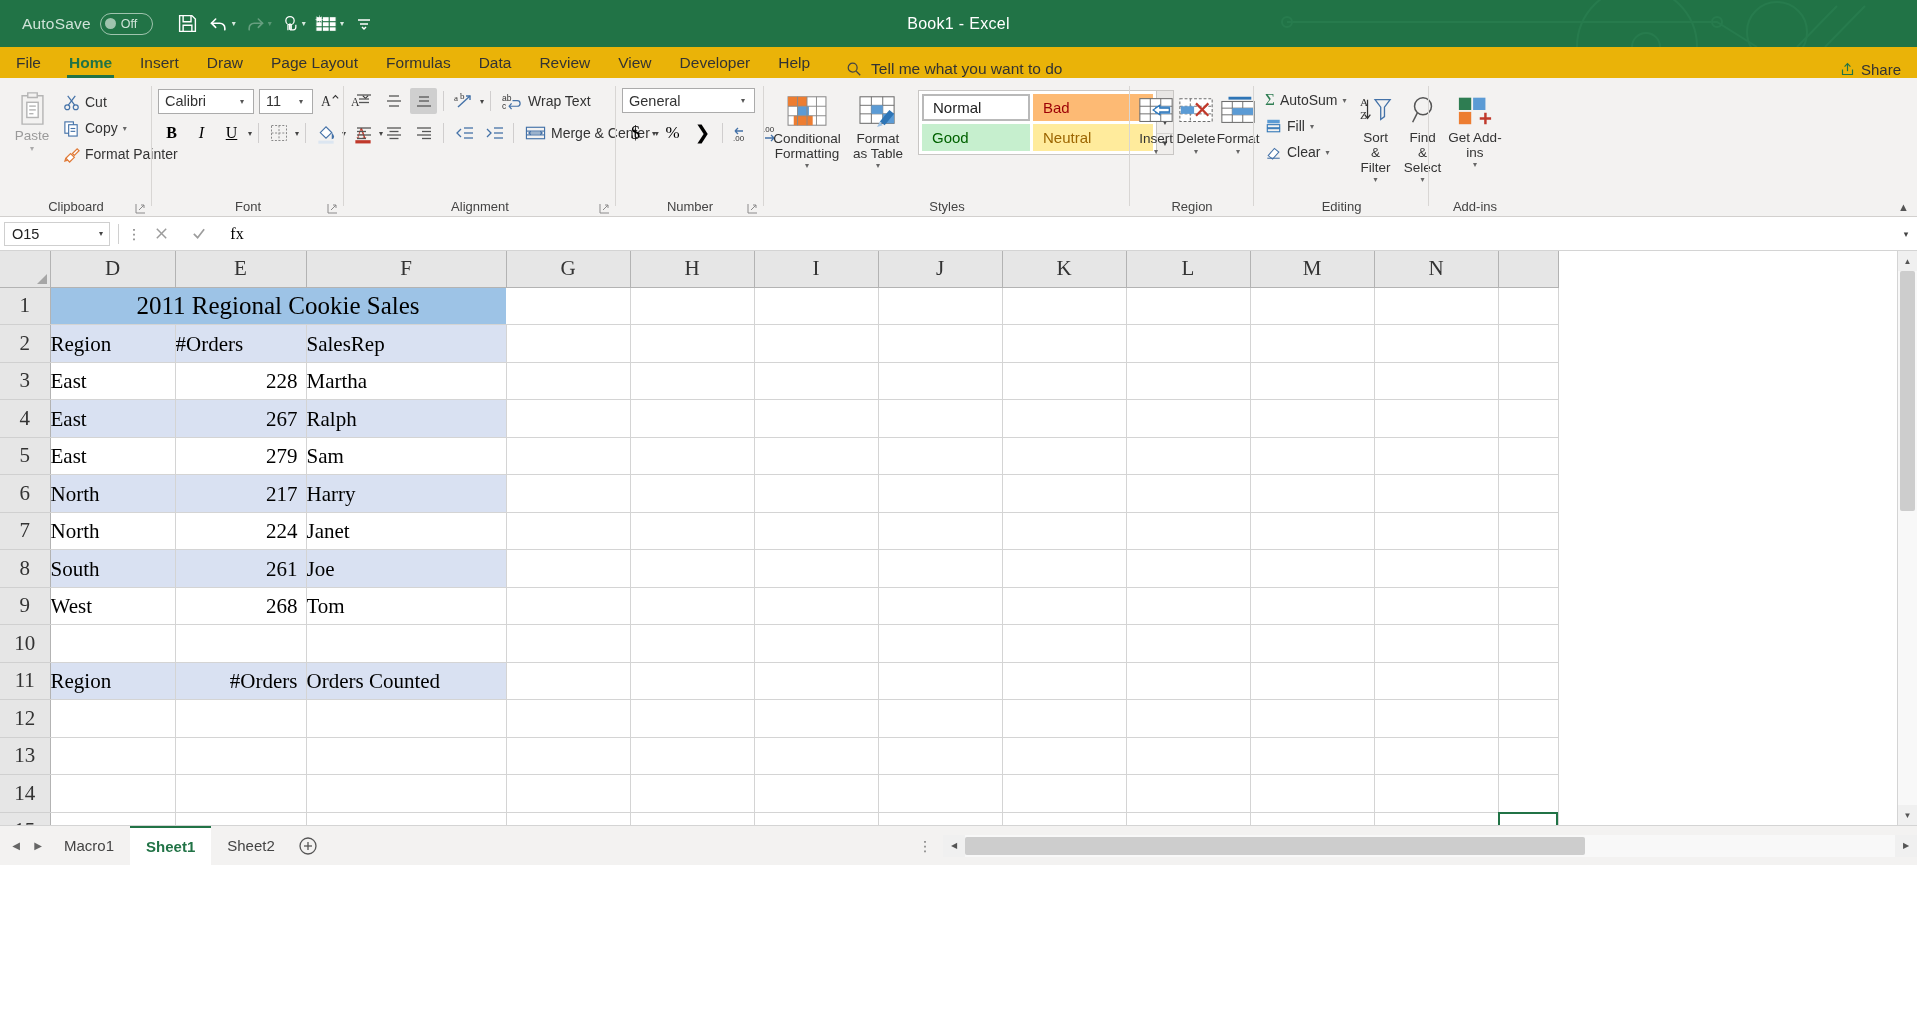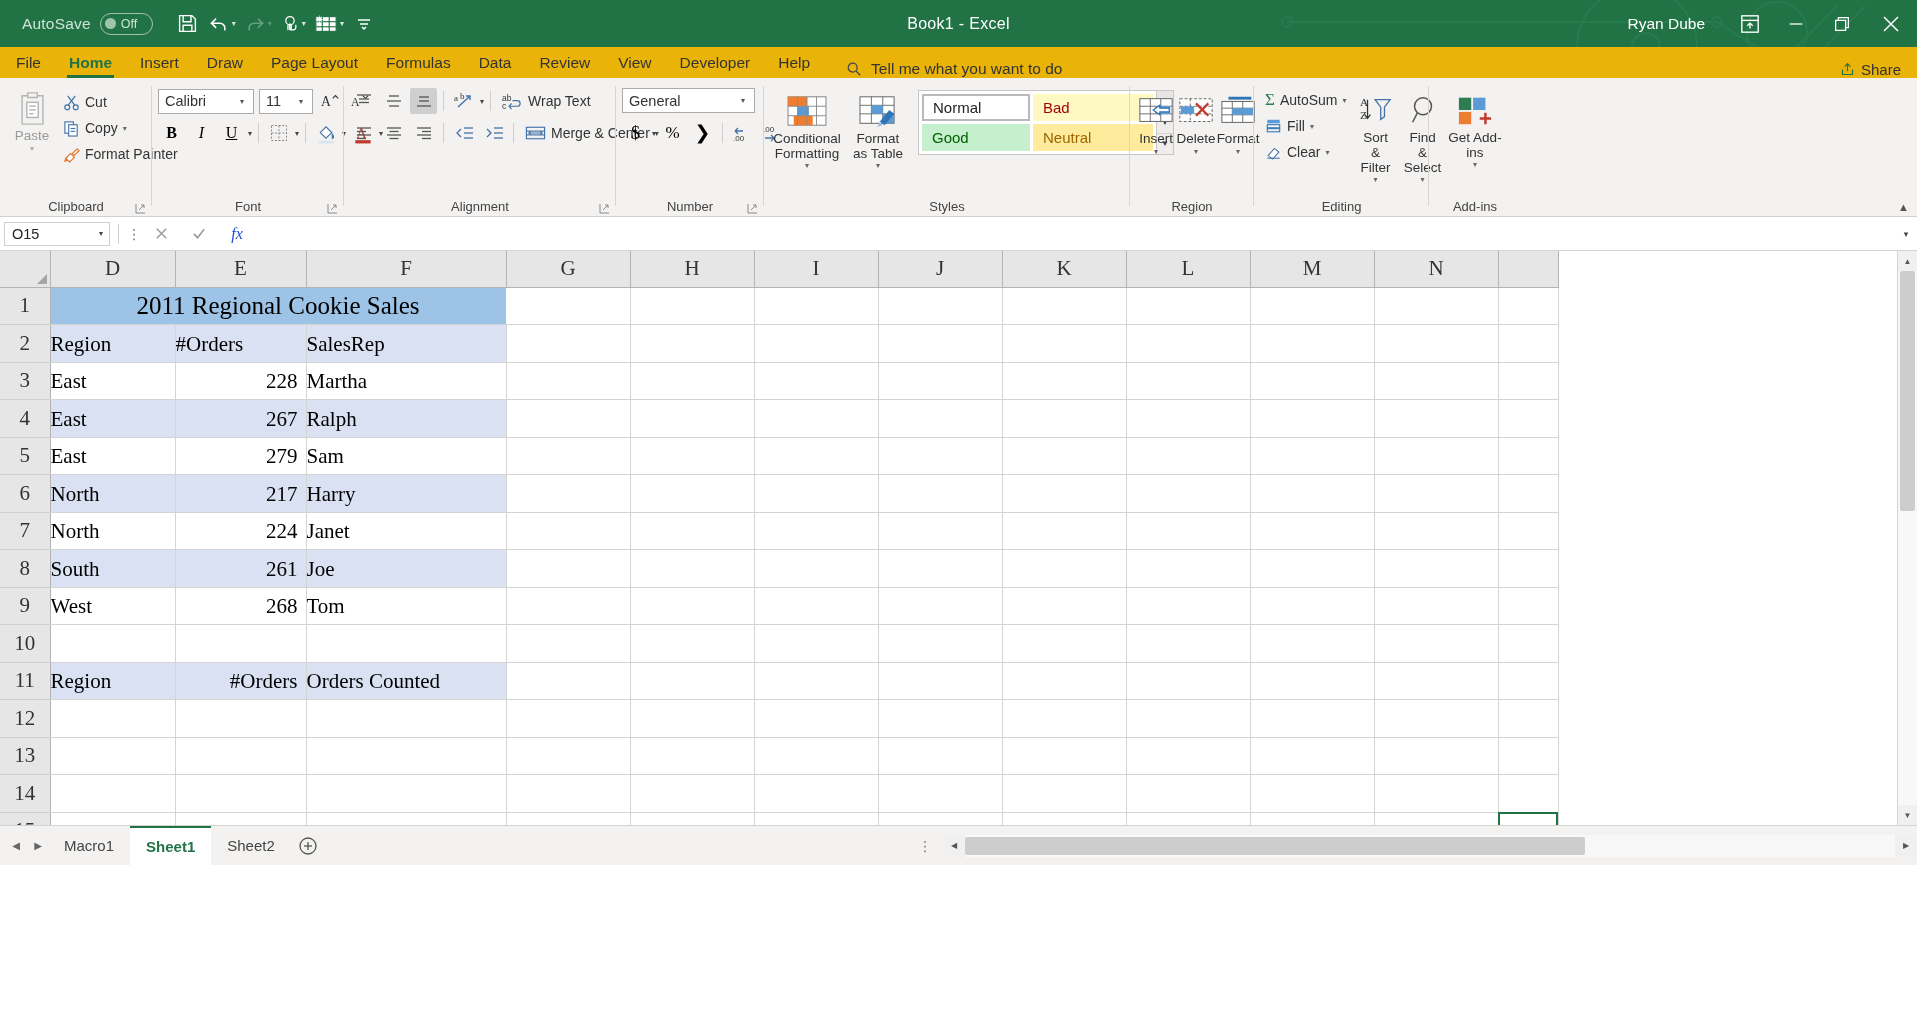--- a/index.html
+++ b/index.html
@@ -111,21 +111,21 @@
   
   .gallery {
     border: 1px solid #c8c6c4; background: #fff; display: grid;
     grid-template-columns: 108px 120px; grid-template-rows: 27px 27px; gap: 3px; padding: 3px;
   }
   .gcell {
     display: flex; align-items: center; padding-left: 9px; font-size: 15px; cursor: pointer;
     border: 1px solid transparent;
   }
   .gcell.normal { background: #fff; color: #222; border: 2px solid #b9b9b9; }
-  .gcell.bad { background: #fef9c3; color: #9c0006; }
+  .gcell.bad { background: #fdba74; color: #9c0006; }
   .gcell.good { background: #c6efce; color: #006100; }
   .gcell.neutral { background: #ffeb9c; color: #9c6500; }
   .gscroll { display: flex; flex-direction: column; width: 17px; border: 1px solid #c8c6c4; border-left: none; }
   .gscroll div {
     flex: 1; display: flex; align-items: center; justify-content: center; font-size: 8px;
     color: #444; background: #f0eeec; border-bottom: 1px solid #d5d3d1; cursor: pointer;
   }
   .gscroll div:first-child { background: #e8e6e4; }
   .gscroll div:last-child { border-bottom: none; }
 
@@ -284,47 +284,20 @@
       <svg width="16" height="14" viewBox="0 0 16 14" fill="none" stroke="#fff" stroke-width="1.5">
         <path d="M2 3h12"></path>
           <path d="M4 7h8"></path>
           <path d="M6 10l2 2 2-2"></path>
       </svg>
     </div>
   </div>
 
   <div class="title-center">Book1  -  Excel</div>
 
-  <div class="tb-right">
-    <span class="user-name">Ryan Dube</span>
-    <div class="tb-icon">
-      <svg width="20" height="20" viewBox="0 0 22 22" fill="none" stroke="#fff" stroke-width="1.5">
-        <rect x="2" y="2" width="18" height="18"></rect>
-          <line x1="2" y1="7" x2="20" y2="7"></line>
-        <path d="M11 16V10 M8 13l3-3 3 3"></path>
-      </svg>
-    </div>
-    <div class="tb-icon">
-      <svg width="20" height="20" viewBox="0 0 22 22" stroke="#fff" stroke-width="1.4">
-          <line x1="4" y1="11" x2="18" y2="11"></line>
-        </svg>
-    </div>
-    <div class="tb-icon">
-      <svg width="20" height="20" viewBox="0 0 22 22" fill="none" stroke="#fff" stroke-width="1.4">
-        <rect x="4" y="7" width="11" height="11"></rect>
-          <path d="M7 7V4h11v11h-3"></path>
-      </svg>
-    </div>
-    <div class="tb-icon close">
-      <svg width="22" height="22" viewBox="0 0 22 22" stroke="#fff" stroke-width="1.5">
-          <line x1="4" y1="4" x2="18" y2="18"></line>
-          <line x1="18" y1="4" x2="4" y2="18"></line>
-        </svg>
-    </div>
-  </div>
 </div>
 
 <div class="tabsrow">
   <div class="tab">File</div>
   <div class="tab active">Home</div>
   <div class="tab">Insert</div>
   <div class="tab">Draw</div>
   <div class="tab">Page Layout</div>
   <div class="tab">Formulas</div>
   <div class="tab">Data</div>
@@ -837,21 +810,21 @@
         <line x1="3" y1="3" x2="13" y2="13"></line>
         <line x1="13" y1="3" x2="3" y2="13"></line>
       </svg>
   </div>
   <div class="fb-ic check">
     <svg width="16" height="15" viewBox="0 0 17 16" fill="none" stroke="#9c9c9c" stroke-width="1.8">
         <path d="M3 8.5l4 4 7-9"></path>
       </svg>
   </div>
   <div class="fb-ic">
-    <span style="font-family:'Liberation Serif',serif;font-style:italic;font-size:16px;color:#1d4ed8">fx</span>
+    <span style="font-family:'Liberation Serif',serif;font-size:16px;color:#000000">fx</span>
   </div>
   <div class="fb-input"></div>
   <div class="fb-expand">▾</div>
 </div>
 
 <div class="sheetwrap">
   <div class="gridarea">
     <table class="grid">
       <colgroup>
         <col style="width:50px">

